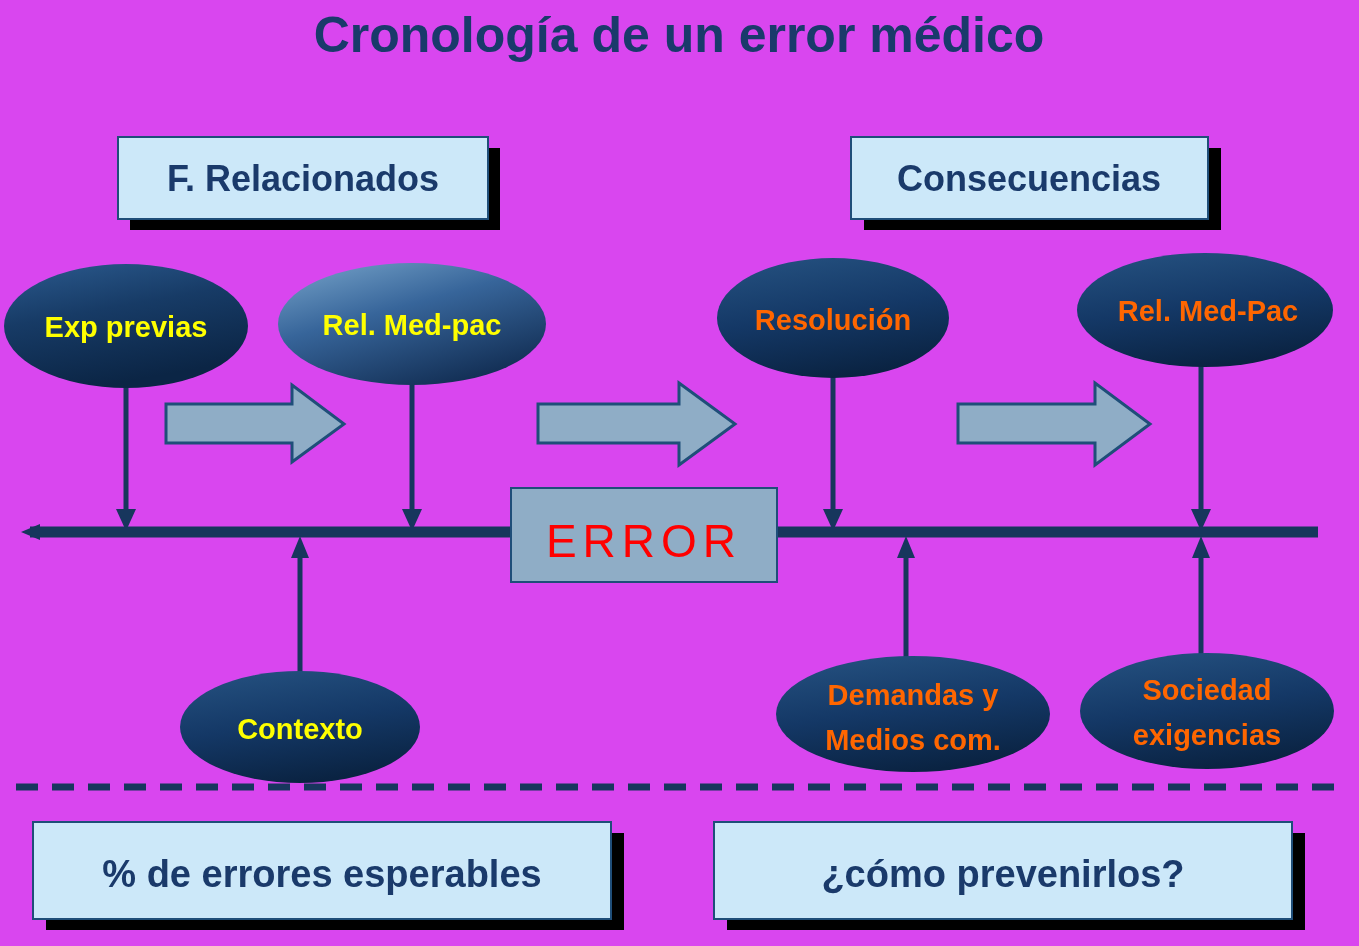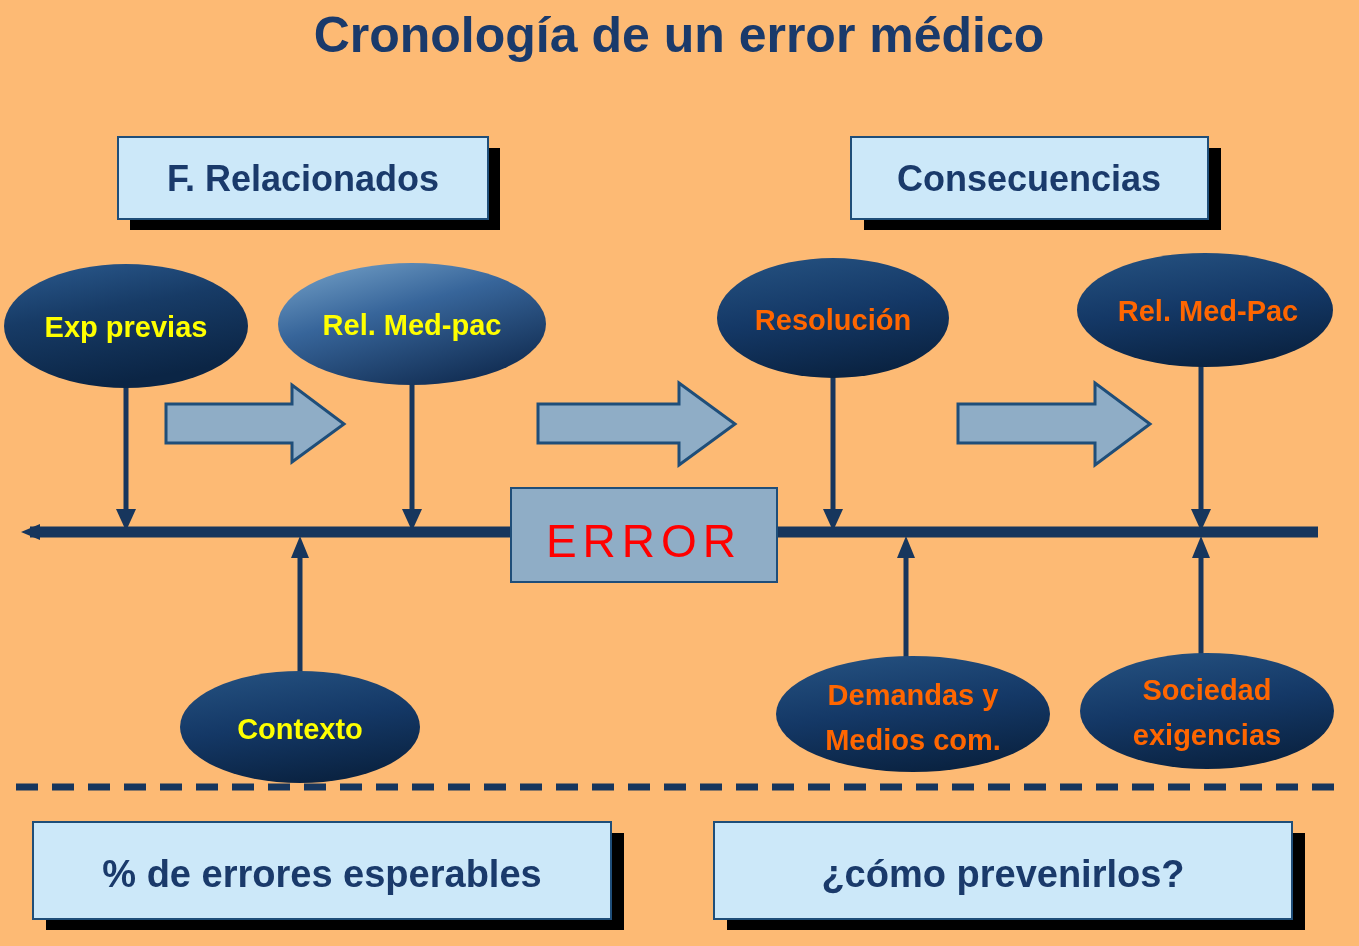--- a/index.html
+++ b/index.html
@@ -12,21 +12,21 @@
     width: 1359px;
     height: 946px;
     font-family: "Liberation Sans", sans-serif;
     overflow: hidden;
     position: relative;
   }
   #slide {
     position: relative;
     width: 1359px;
     height: 946px;
-    background: #fdba74;
+    background: #d946ef;
   }
   #slide svg {
     position: absolute;
     top: 0;
     left: 0;
     width: 1359px;
     height: 946px;
   }
   .title-text {
     font-family: "Liberation Sans", sans-serif;

